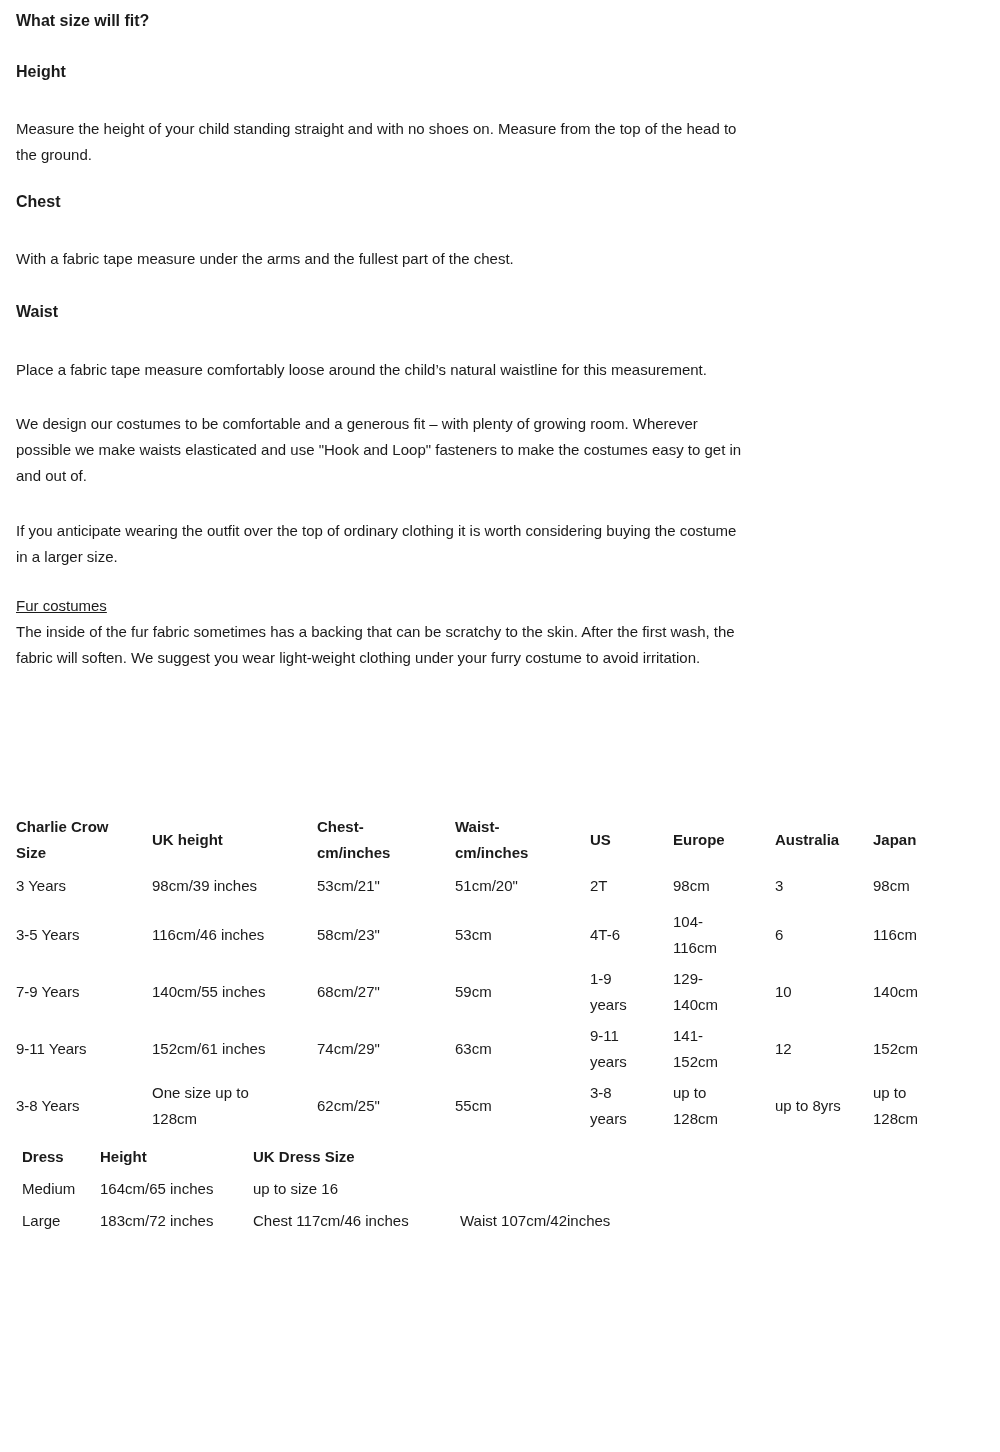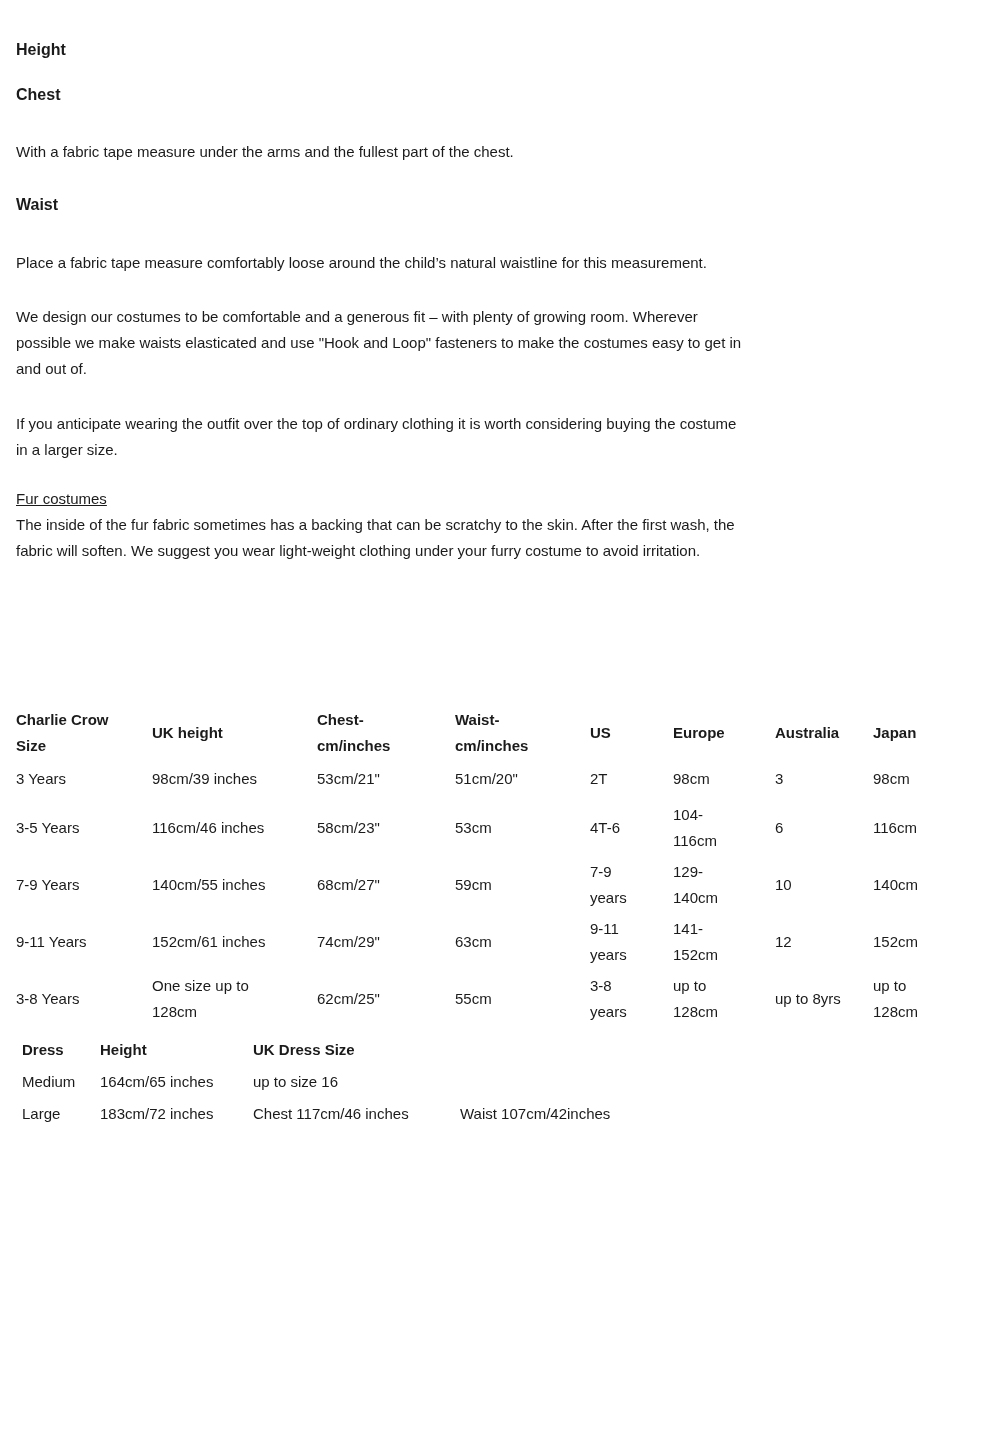--- a/index.html
+++ b/index.html
@@ -52,23 +52,26 @@
   .size-table tbody tr:first-child { height: 40px; }
 
   .adult-table { width: 948px; margin-top: 7px; margin-left: 6px; }
   .adult-table tr { height: 32px; }
 </style>
 </head>
 <body>
 
 <div class="doc">
 
+  <p class="h">What size will fit?</p>
 
 
   <p class="h mt29">Height</p>
+  <p class="p mt33">Measure the height of your child standing straight and with no shoes on. Measure from the top of the head to
+the ground.</p>
 
   <p class="h mt31">Chest</p>
   <p class="p mt33">With a fabric tape measure under the arms and the fullest part of the chest.</p>
 
   <p class="h mt29">Waist</p>
   <p class="p mt34">Place a fabric tape measure comfortably loose around the child’s natural waistline for this measurement.</p>
 
   <p class="p mt28">We design our costumes to be comfortable and a generous fit – with plenty of growing room. Wherever
 possible we make waists elasticated and use "Hook and Loop" fasteners to make the costumes easy to get in
 and out of.</p>
@@ -126,21 +129,21 @@
           <td>104-
 116cm</td>
           <td>6</td>
           <td>116cm</td>
         </tr>
         <tr>
           <td>7-9 Years</td>
           <td>140cm/55 inches</td>
           <td>68cm/27"</td>
           <td>59cm</td>
-          <td>7-9
+          <td>1-9
 years</td>
           <td>129-
 140cm</td>
           <td>10</td>
           <td>140cm</td>
         </tr>
         <tr>
           <td>9-11 Years</td>
           <td>152cm/61 inches</td>
           <td>74cm/29"</td>

